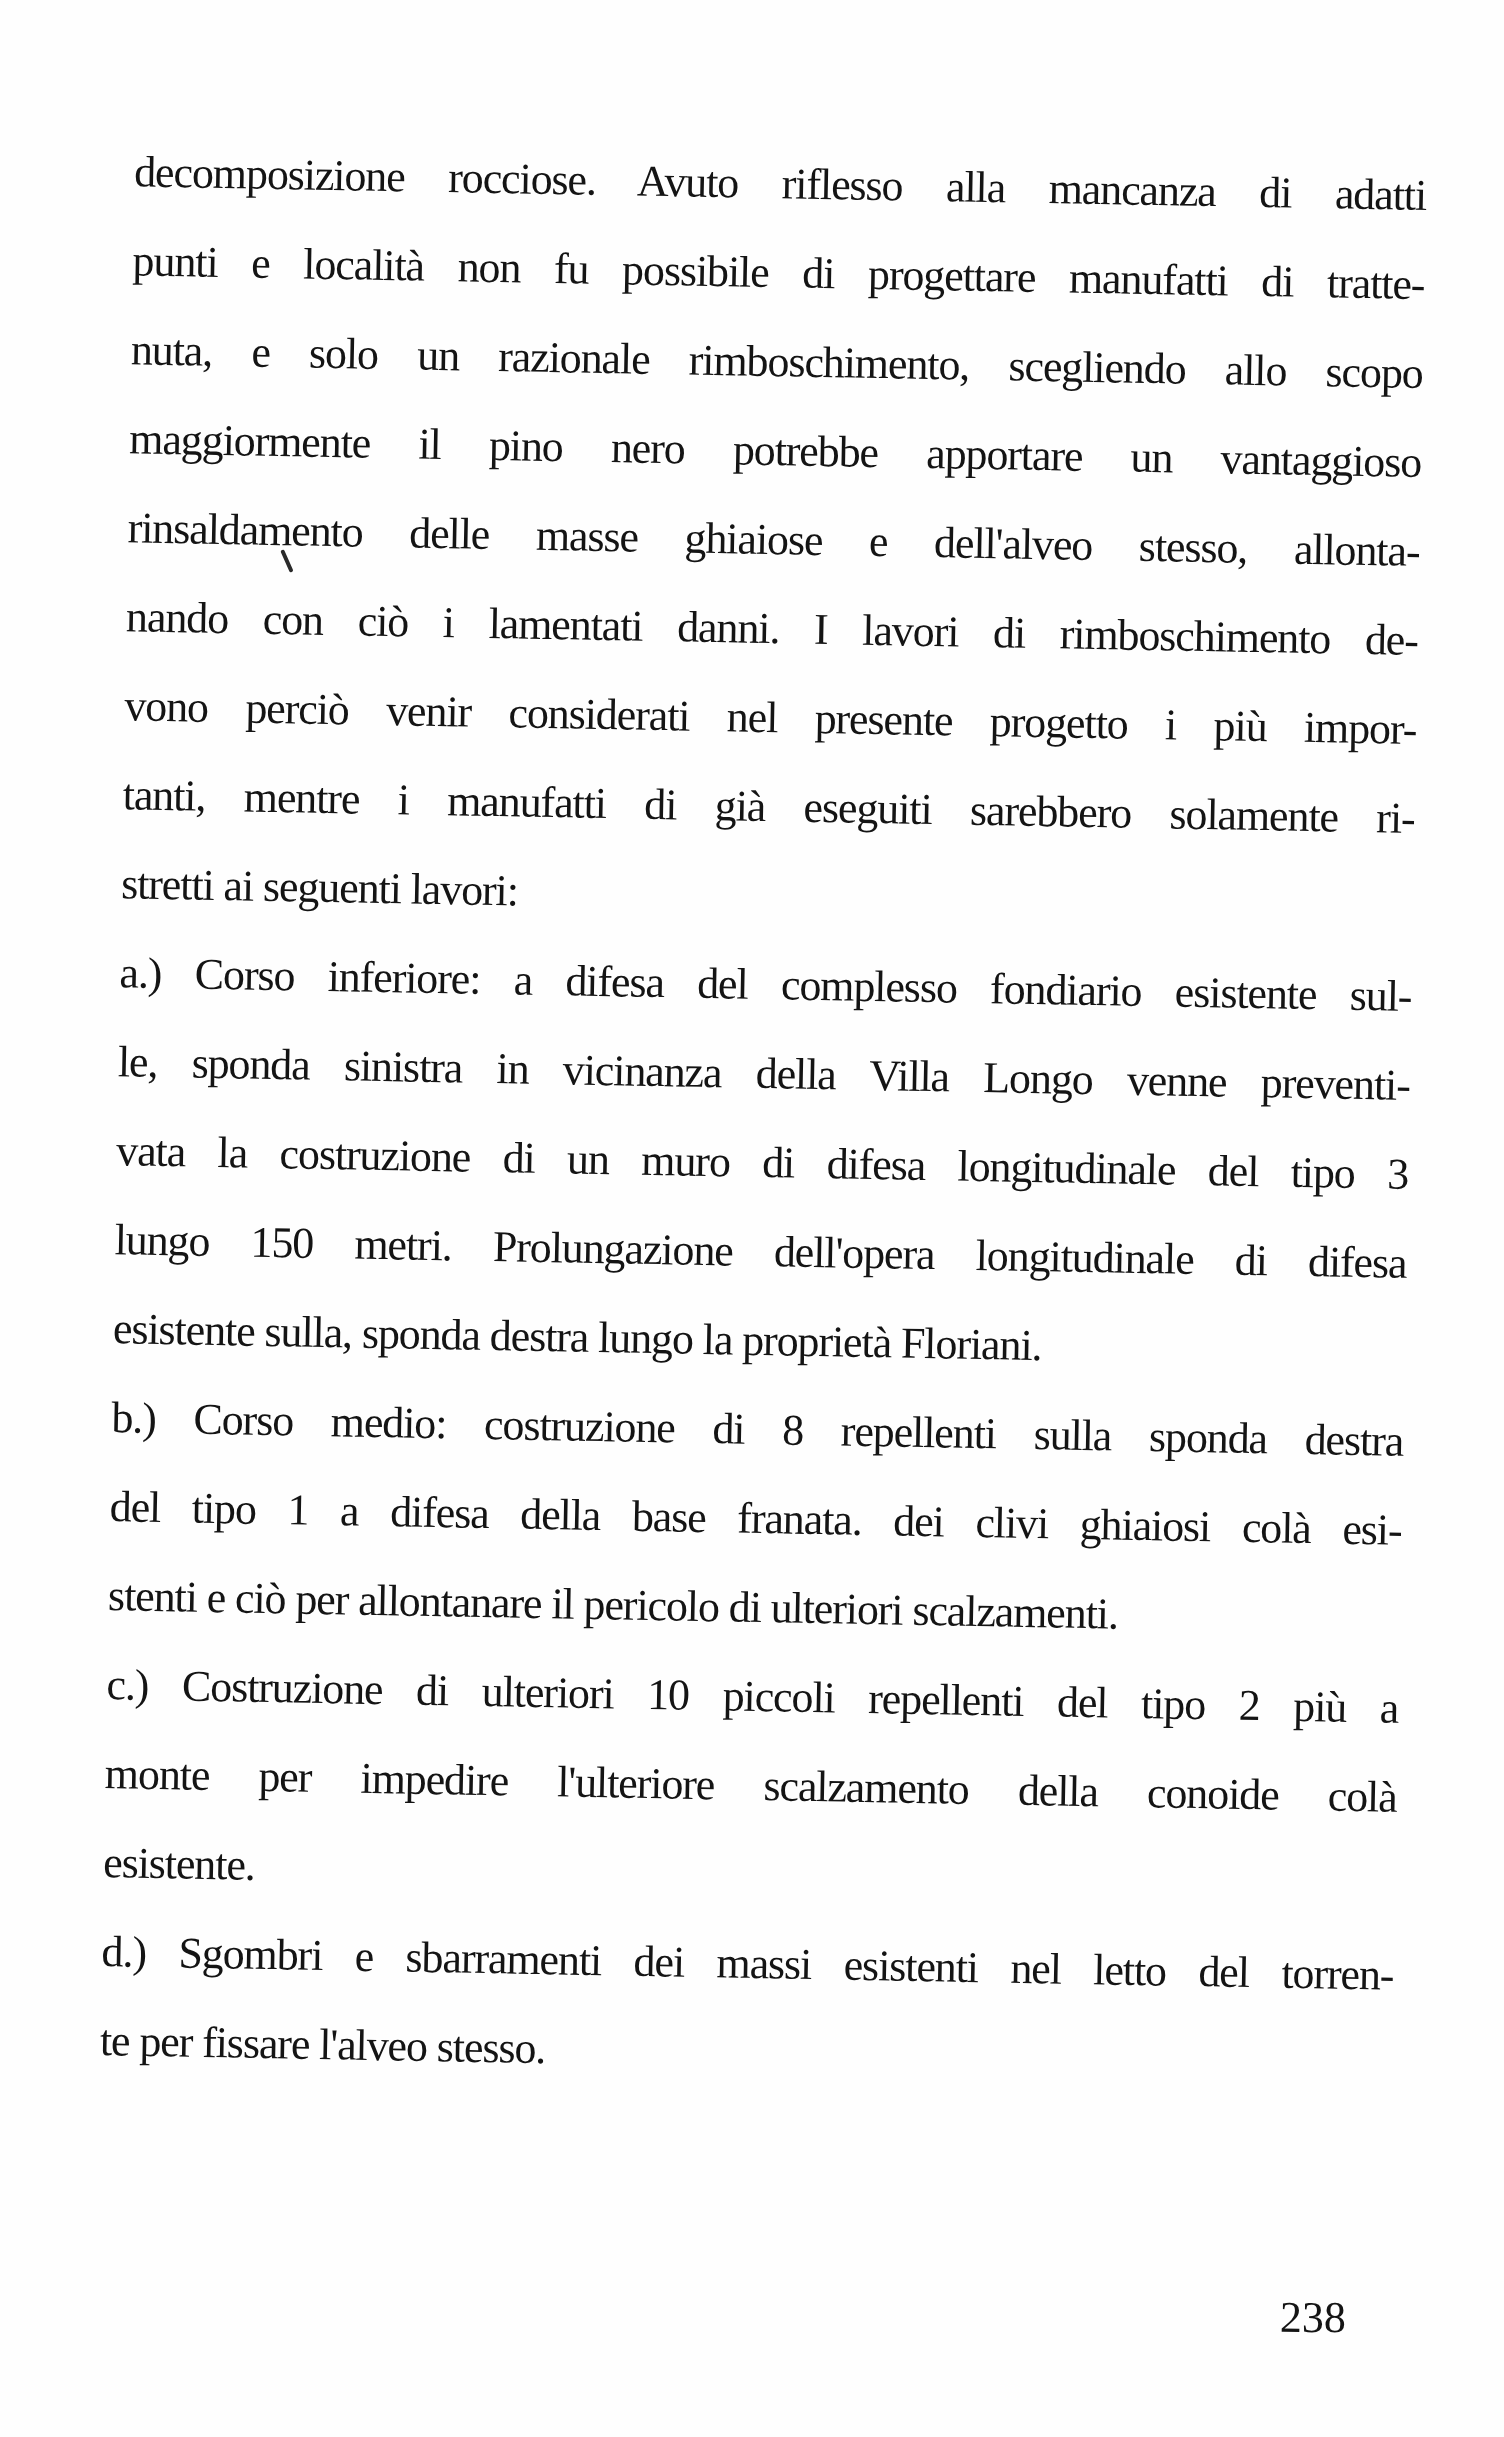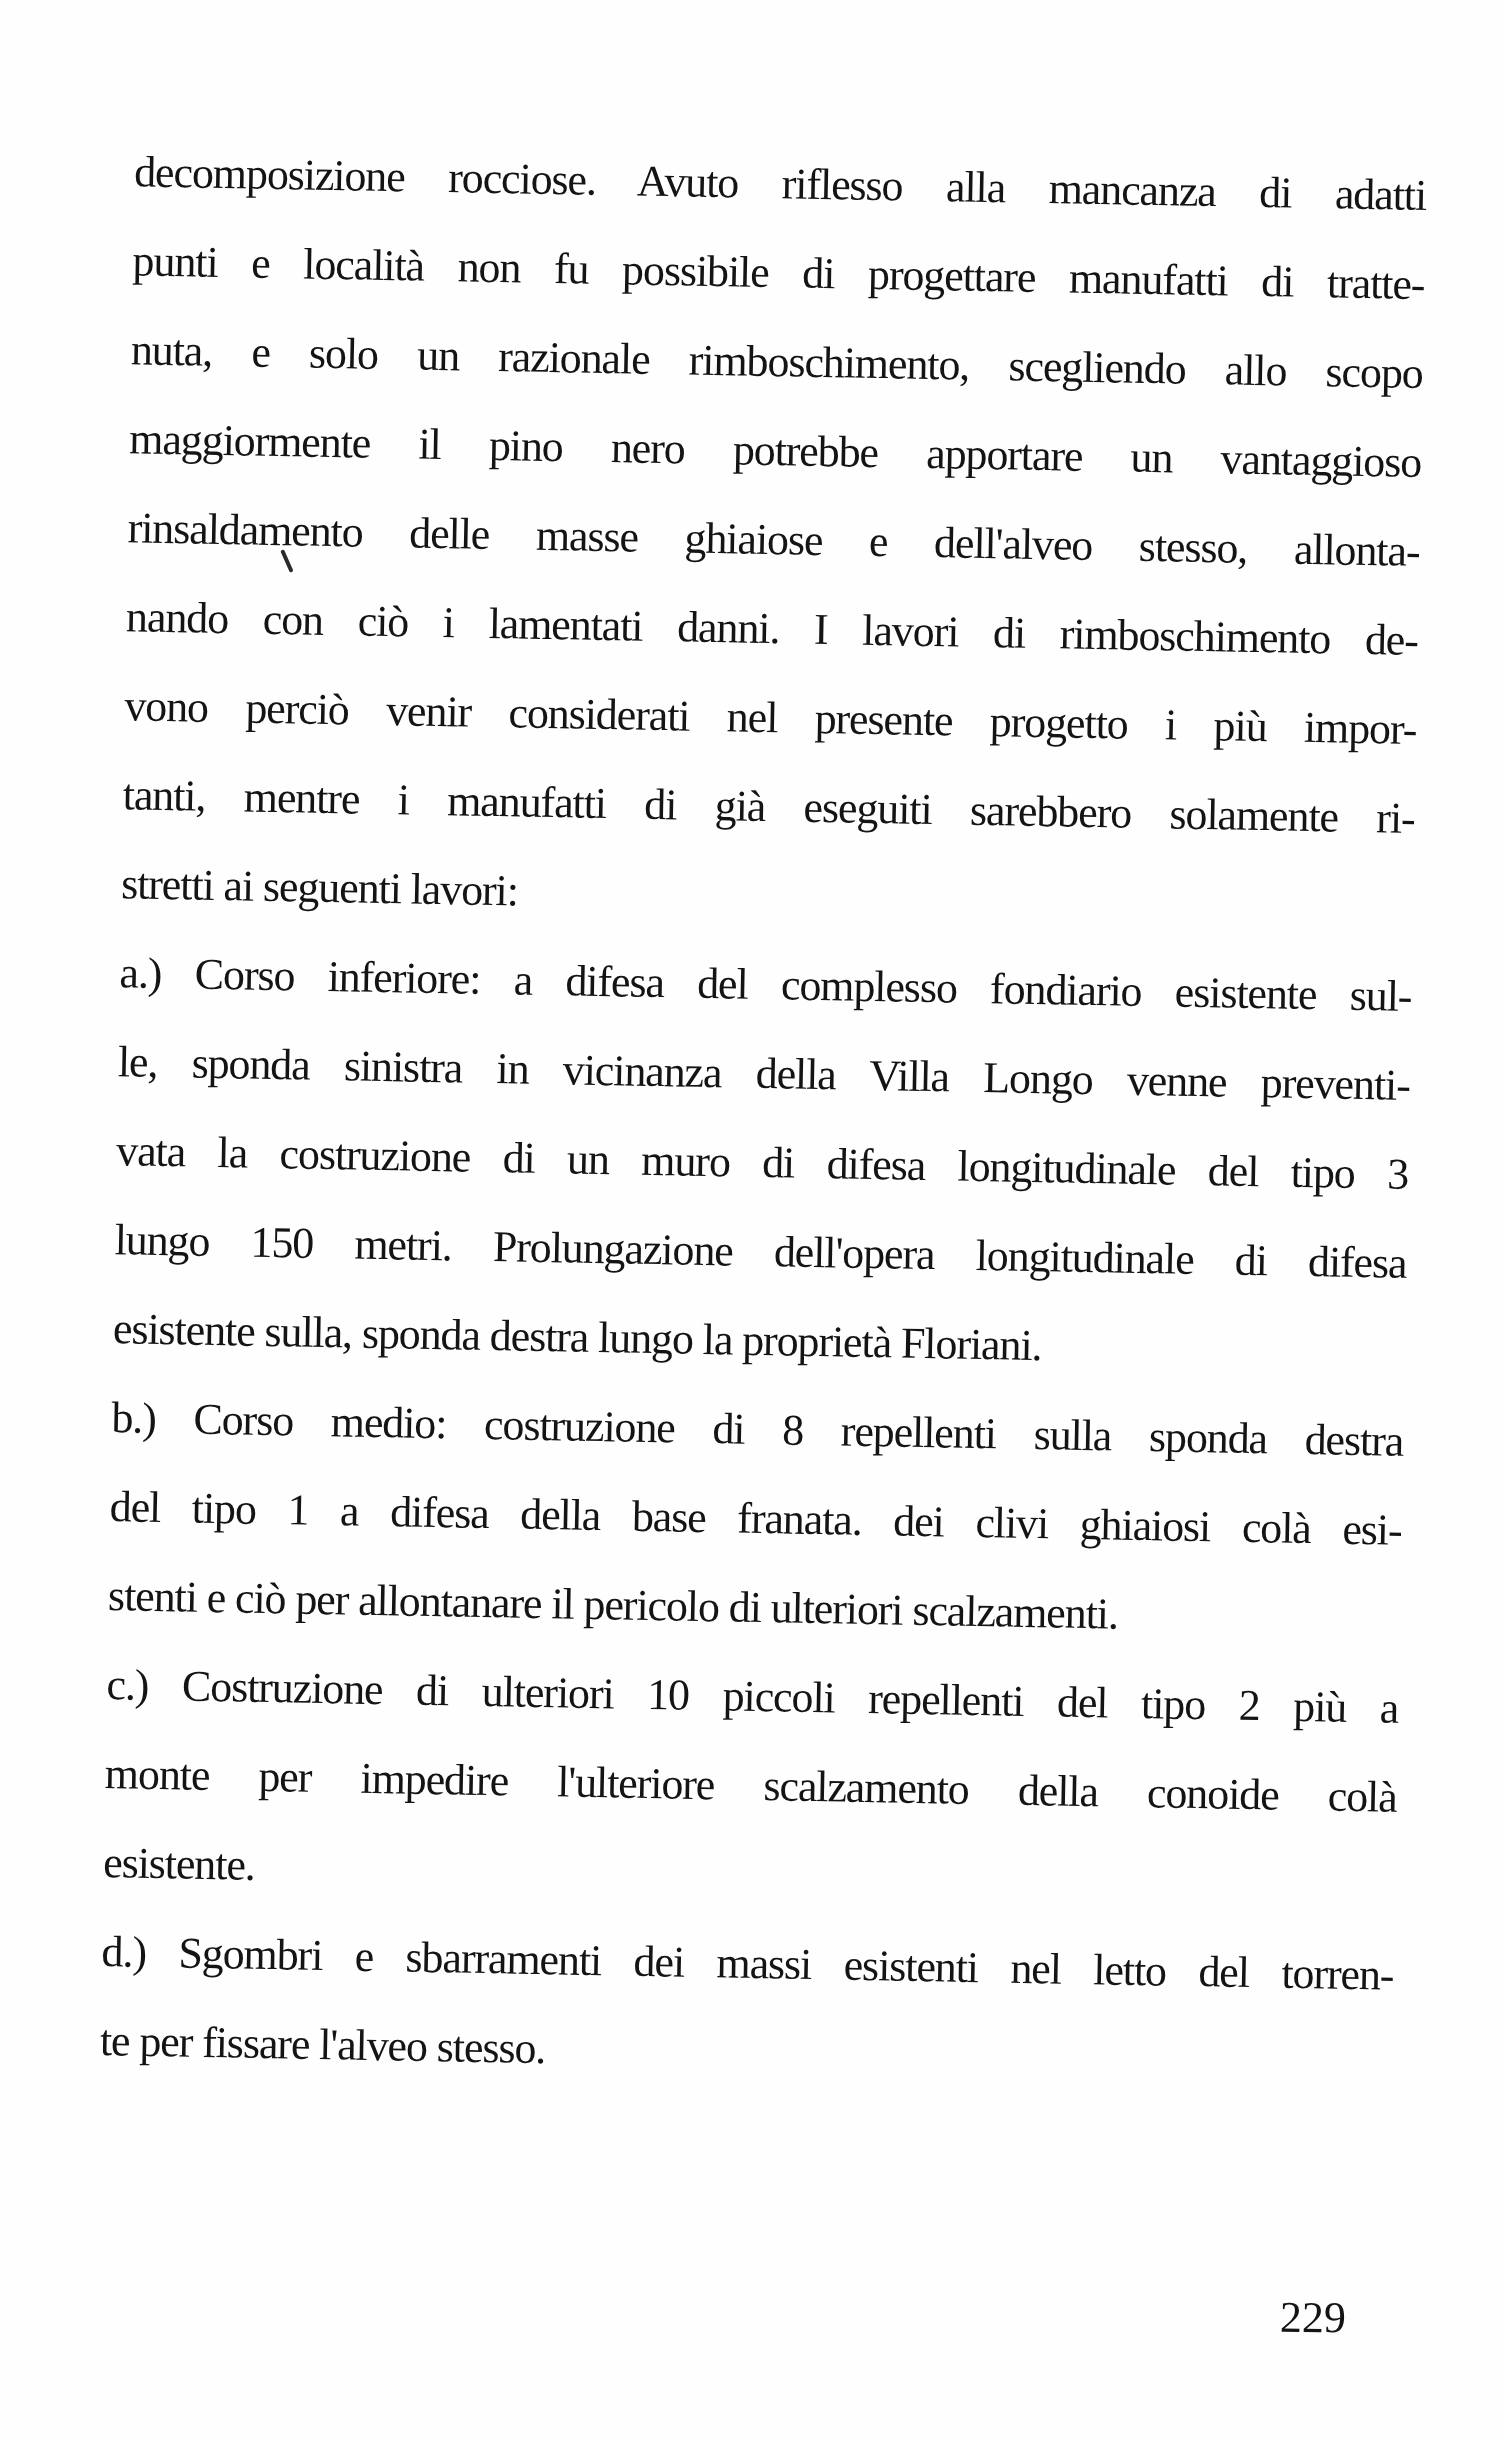--- a/index.html
+++ b/index.html
@@ -89,16 +89,16 @@
 
     <div class="para">
       <div class="line">d.) Sgombri e sbarramenti dei massi esistenti nel letto del torren-</div>
       <div class="line last">te per fissare l'alveo stesso.</div>
     </div>
 
   </div>
 
   <div class="scan-artifact"></div>
 
-  <div class="page-number">229</div>
+  <div class="page-number">238</div>
 
 </div>
 
 
 </body></html>

